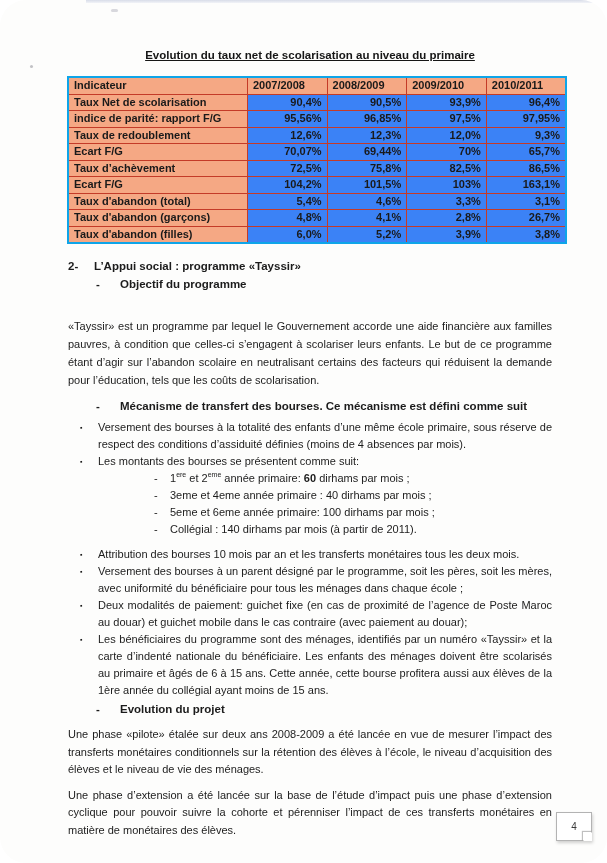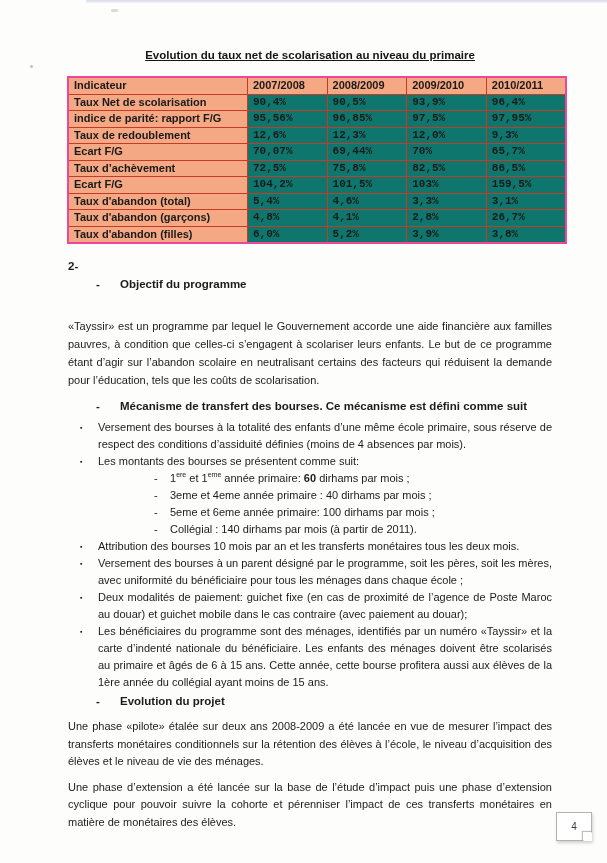--- a/index.html
+++ b/index.html
@@ -4,20 +4,21 @@
 <style>
   html, body { margin: 0; padding: 0; background: #ffffff; }
   .page {
     position: relative;
     width: 607px;
     height: 863px;
     background: #fdfdfc;
     overflow: hidden;
     font-family: "Liberation Sans", sans-serif;
     color: #1c1c1c;
+    border-radius: 26px;
   }
   
   .top-artifact {
     position: absolute; top: 0; left: 86px; right: 0; height: 3px;
     background: linear-gradient(to bottom, #ccd2e2, #eef0f6);
     opacity: .75;
   }
   .speck-a { position: absolute; left: 111px; top: 9px;  width: 7px; height: 3px; background: #b9b9c2; opacity: .55; border-radius: 2px; }
   .speck-b { position: absolute; left: 30px;  top: 65px; width: 3px; height: 3px; background: #9a9aa0; opacity: .6; border-radius: 50%; }
 
@@ -33,34 +34,34 @@
 
   table.stats {
     border-collapse: collapse;
     margin-top: 15px;
     margin-left: -1px;
     width: 500px;
     table-layout: fixed;
     font-size: 11px;
     font-weight: bold;
     color: #1a1a1a;
-    border: 2px solid #ec4899;
+    border: 2px solid #0ea5e9;
   }
   table.stats th, table.stats td {
     border: 1px solid #c43b28;
     padding: 1px 5px;
     height: 13.5px;
     line-height: 13.5px;
     overflow: hidden;
     white-space: nowrap;
   }
   table.stats th { background: #f5a884; text-align: left; }
   table.stats th.ind { text-align: left; }
   table.stats td.label { background: #f5a884; text-align: left; }
-  table.stats td.val { background: #0f766e; text-align: left; font-family: Liberation Mono, monospace; }
+  table.stats td.val { background: #3b82f6; text-align: right; }
   col.c0 { width: 178px; }
   col.cy { width: 79px; }
 
   .sec-heading { display: flex; font-weight: bold; font-size: 11.5px; margin-top: 13px; line-height: 18px; }
   .sec-heading .num { width: 26px; flex: none; }
 
   .dash-heading { display: flex; font-weight: bold; font-size: 11.5px; line-height: 18px; margin-left: 28px; }
   .dash-heading .dash { width: 24px; flex: none; }
 
   .para {
@@ -165,21 +166,21 @@
         <td class="val">72,5%</td>
         <td class="val">75,8%</td>
         <td class="val">82,5%</td>
         <td class="val">86,5%</td>
       </tr>
       <tr>
         <td class="label">Ecart F/G</td>
         <td class="val">104,2%</td>
         <td class="val">101,5%</td>
         <td class="val">103%</td>
-        <td class="val">159,5%</td>
+        <td class="val">163,1%</td>
       </tr>
       <tr>
         <td class="label">Taux d'abandon (total)</td>
         <td class="val">5,4%</td>
         <td class="val">4,6%</td>
         <td class="val">3,3%</td>
         <td class="val">3,1%</td>
       </tr>
       <tr>
         <td class="label">Taux d'abandon (garçons)</td>
@@ -193,20 +194,21 @@
         <td class="val">6,0%</td>
         <td class="val">5,2%</td>
         <td class="val">3,9%</td>
         <td class="val">3,8%</td>
       </tr>
     </tbody>
       </table>
 
     <div class="sec-heading">
       <span class="num">2-</span>
+      <span>L’Appui social : programme «Tayssir»</span>
     </div>
 
     <div class="dash-heading">
       <span class="dash">-</span>
       <span>Objectif du programme</span>
     </div>
 
     <div class="para">«Tayssir» est un programme par lequel le Gouvernement accorde une aide financière aux familles pauvres, à condition que celles-ci s’engagent à scolariser leurs enfants. Le but de ce programme étant d’agir sur l’abandon scolaire en neutralisant certains des facteurs qui réduisent la demande pour l’éducation, tels que les coûts de scolarisation.</div>
 
     <div class="dash-heading mec-block">
@@ -221,37 +223,37 @@
       </li>
       <li>
         <span class="marker">▪</span>
         <span class="btext">Les montants des bourses se présentent comme suit:</span>
       </li>
     </ul>
 
     <ul class="sublist">
       <li>
         <span class="marker">-</span>
-        <span class="btext"><span>1</span><sup>ere</sup><span> et 1</span><sup>eme</sup><span> année primaire: </span><b>60</b><span> dirhams par mois ;</span></span>
+        <span class="btext"><span>1</span><sup>ere</sup><span> et 2</span><sup>eme</sup><span> année primaire: </span><b>60</b><span> dirhams par mois ;</span></span>
       </li>
       <li>
         <span class="marker">-</span>
         <span class="btext">3eme et 4eme année primaire : 40 dirhams par mois ;</span>
       </li>
       <li>
         <span class="marker">-</span>
         <span class="btext">5eme et 6eme année primaire: 100 dirhams par mois ;</span>
       </li>
       <li>
         <span class="marker">-</span>
         <span class="btext">Collégial : 140 dirhams par mois (à partir de 2011).</span>
       </li>
     </ul>
 
-    <ul class="bullets" style="margin-top:0">
+    <ul class="bullets" style="margin-top:8px">
       <li>
         <span class="marker">▪</span>
         <span class="btext">Attribution des bourses 10 mois par an et les transferts monétaires tous les deux mois.</span>
       </li>
       <li>
         <span class="marker">▪</span>
         <span class="btext">Versement des bourses à un parent désigné par le programme, soit les pères, soit les mères, avec uniformité du bénéficiaire pour tous les ménages dans chaque école ;</span>
       </li>
       <li>
         <span class="marker">▪</span>

